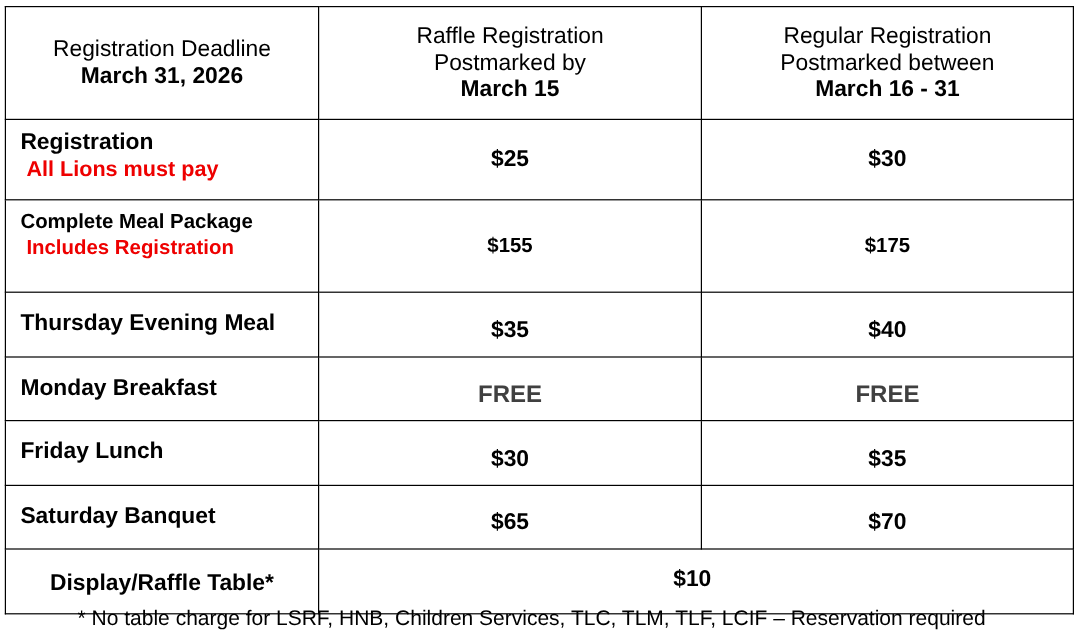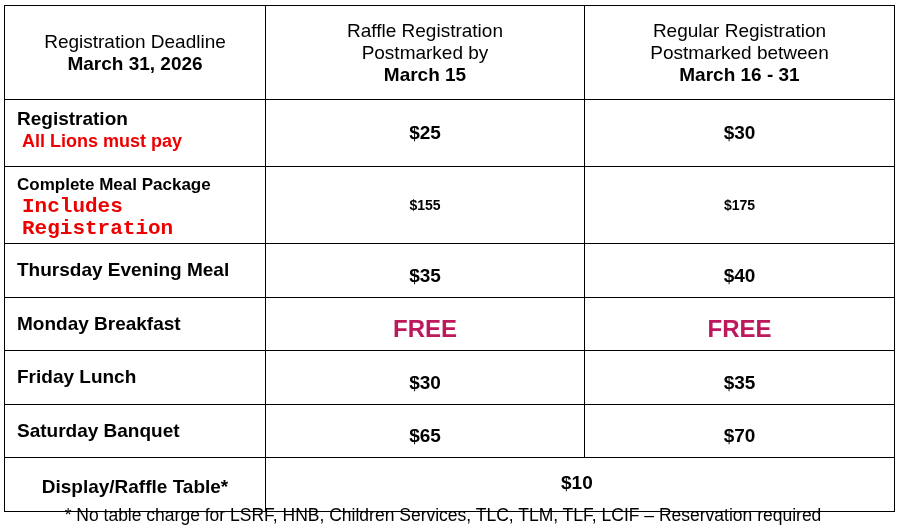--- a/index.html
+++ b/index.html
@@ -5,24 +5,24 @@
     html, body { margin: 0; padding: 0; background: #ffffff; }
     body { width: 902px; height: 532px; position: relative; overflow: hidden;
            font-family: "Liberation Sans", sans-serif; color: #000; }
     .tbl { position: absolute; left: 4px; top: 5px; width: 890px; border-collapse: collapse; table-layout: fixed; }
     .tbl td { border: 1.5px solid #000; padding: 0; vertical-align: middle; }
     .hdr td { height: 93px; text-align: center; font-size: 19px; line-height: 22px; }
     .hdr .b { font-weight: bold; }
     .item { font-weight: bold; font-size: 19px; line-height: 22px; padding-left: 12px !important; }
     .item .sub { color: #ee0000; font-size: 18px; display: block; padding-left: 5px; }
     .item.small { font-size: 17px; }
-    .item.small .sub { font-size: 21px; font-family: Liberation Mono, monospace; }
+    .item.small .sub { font-size: 17px; }
     .price { text-align: center; font-weight: bold; font-size: 19px; }
-    .price.small { font-size: 14px; }
-    .price.red { color: #be185d; font-size: 24px; }
+    .price.small { font-size: 17px; }
+    .price.red { color: #404040; font-size: 20px; }
     .foot { position: absolute; left: 0; top: 505px; width: 886px; text-align: center; font-size: 17.5px; }
   </style>
 </head>
 <body>
 
 <table class="tbl">
   <colgroup>
       <col style="width:261px">
       <col style="width:319px">
       <col style="width:310px">

